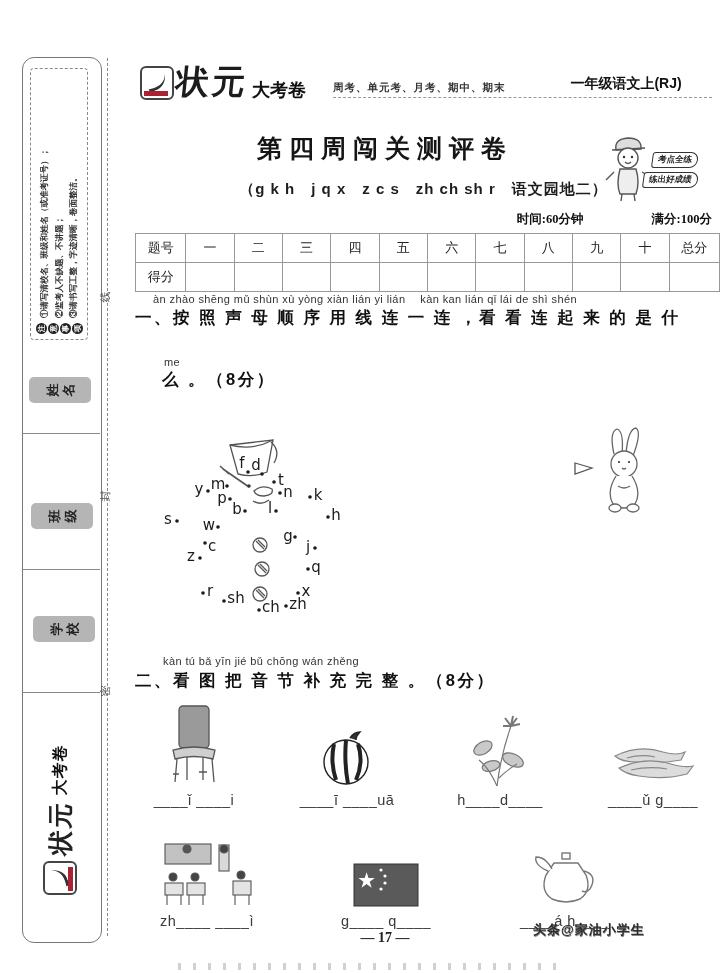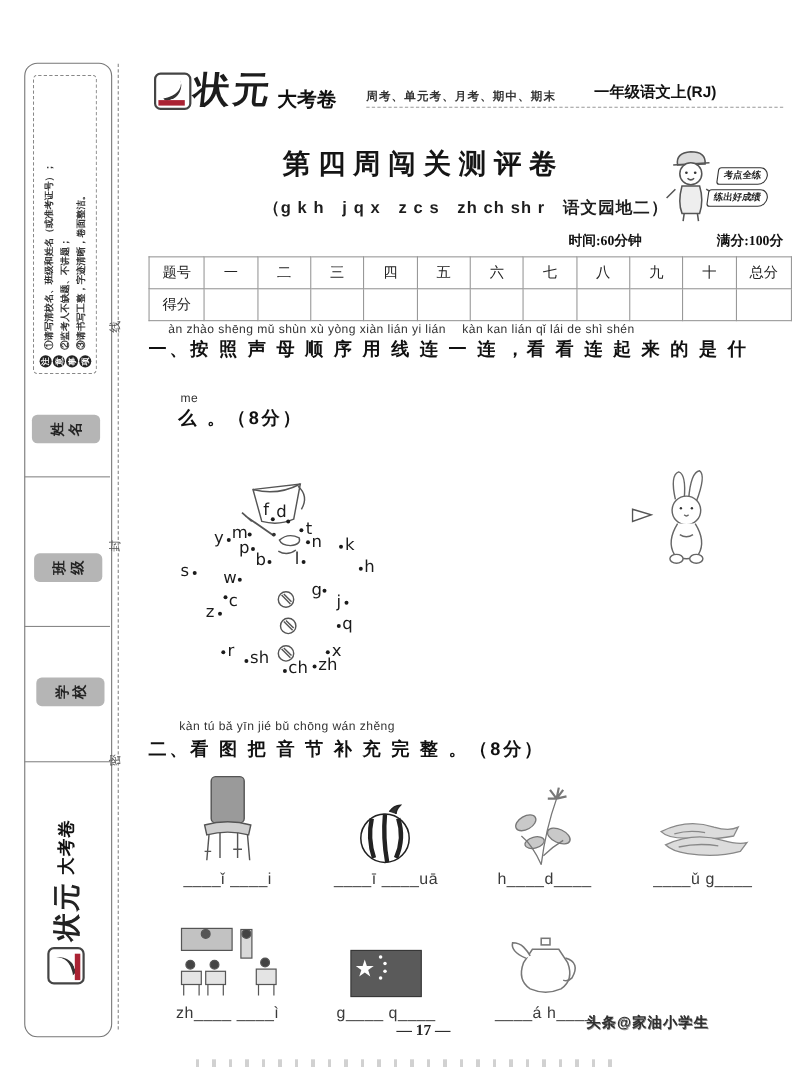--- a/index.html
+++ b/index.html
@@ -39,21 +39,21 @@
              transform:rotate(-90deg);font-family:"Liberation Serif","DejaVu Serif",serif;}
 
   
   .hdr-badge{position:absolute;left:140px;top:66px;}
   .hdr-brand-zhuang{position:absolute;left:176px;top:60px;font-family:"Liberation Serif","DejaVu Serif",serif;
         font-weight:900;font-size:33px;color:#1c1c1c;transform:skewX(-6deg);letter-spacing:3px;}
   .hdr-brand-da{position:absolute;left:252px;top:78px;font-weight:900;font-size:18px;color:#111;}
   .hdr-tagline{position:absolute;left:333px;top:81px;font-size:10.5px;font-weight:bold;color:#333;
         letter-spacing:1px;font-family:Liberation Serif, serif;}
   .hdr-rule{position:absolute;left:333px;top:97px;width:379px;border-top:1px dashed #999;}
-  .hdr-edition{position:absolute;left:540px;top:75px;width:172px;text-align:left;
+  .hdr-edition{position:absolute;left:540px;top:75px;width:172px;text-align:center;
         font-size:14px;font-weight:bold;color:#111;}
 
   
   .main-title{position:absolute;left:135px;top:132px;width:500px;text-align:center;
         font-family:"Liberation Serif","DejaVu Serif",serif;font-weight:900;font-size:25px;
         letter-spacing:7px;color:#151515;}
   .subtitle{position:absolute;left:135px;top:180px;width:577px;text-align:center;
         font-size:15px;font-weight:600;color:#1d1d1d;letter-spacing:1px;}
   .meta-line{position:absolute;left:420px;top:211px;width:292px;font-size:12.5px;font-weight:bold;
         color:#111;font-family:"Liberation Serif","DejaVu Serif",serif;text-align:right;}
@@ -82,21 +82,21 @@
   .fig-stroke{fill:none;stroke:#555;stroke-width:1.3;}
 
   
   .bubble{position:absolute;left:403px;top:450px;width:174px;height:42px;border:1.5px solid #555;
         border-radius:10px;display:flex;align-items:center;padding-left:12px;box-sizing:border-box;
         font-family:"Liberation Serif","DejaVu Serif",serif;font-size:13.5px;font-weight:bold;color:#222;}
   .bubble .blank{display:inline-block;width:44px;border-bottom:1.2px solid #777;height:12px;margin:0 1px;}
   .bubble-tip{position:absolute;left:574px;top:461px;}
 
   
-  .item-row{position:absolute;left:135px;width:577px;display:flex;}
+  .item-row{position:absolute;left:135px;width:577px;display:flex;gap:35px;}
   .item{width:144px;display:flex;flex-direction:column;align-items:center;justify-content:flex-end;}
   .item .pic{height:76px;display:flex;align-items:flex-end;justify-content:center;}
   .caption{margin-top:4px;font-size:14.5px;color:#3a3a3a;letter-spacing:0.5px;white-space:nowrap;}
 
   
   .page-num{position:absolute;left:135px;top:930px;width:500px;text-align:center;
         font-family:"Liberation Serif","DejaVu Serif",serif;font-weight:bold;font-size:14px;color:#222;}
   .watermark{position:absolute;left:533px;top:921px;font-size:13px;font-weight:bold;color:#2e2e2e;
         letter-spacing:1px;text-shadow:0.6px 0.6px 0 #888;}
   .cutoff{position:absolute;left:178px;top:963px;width:382px;height:7px;opacity:0.45;

